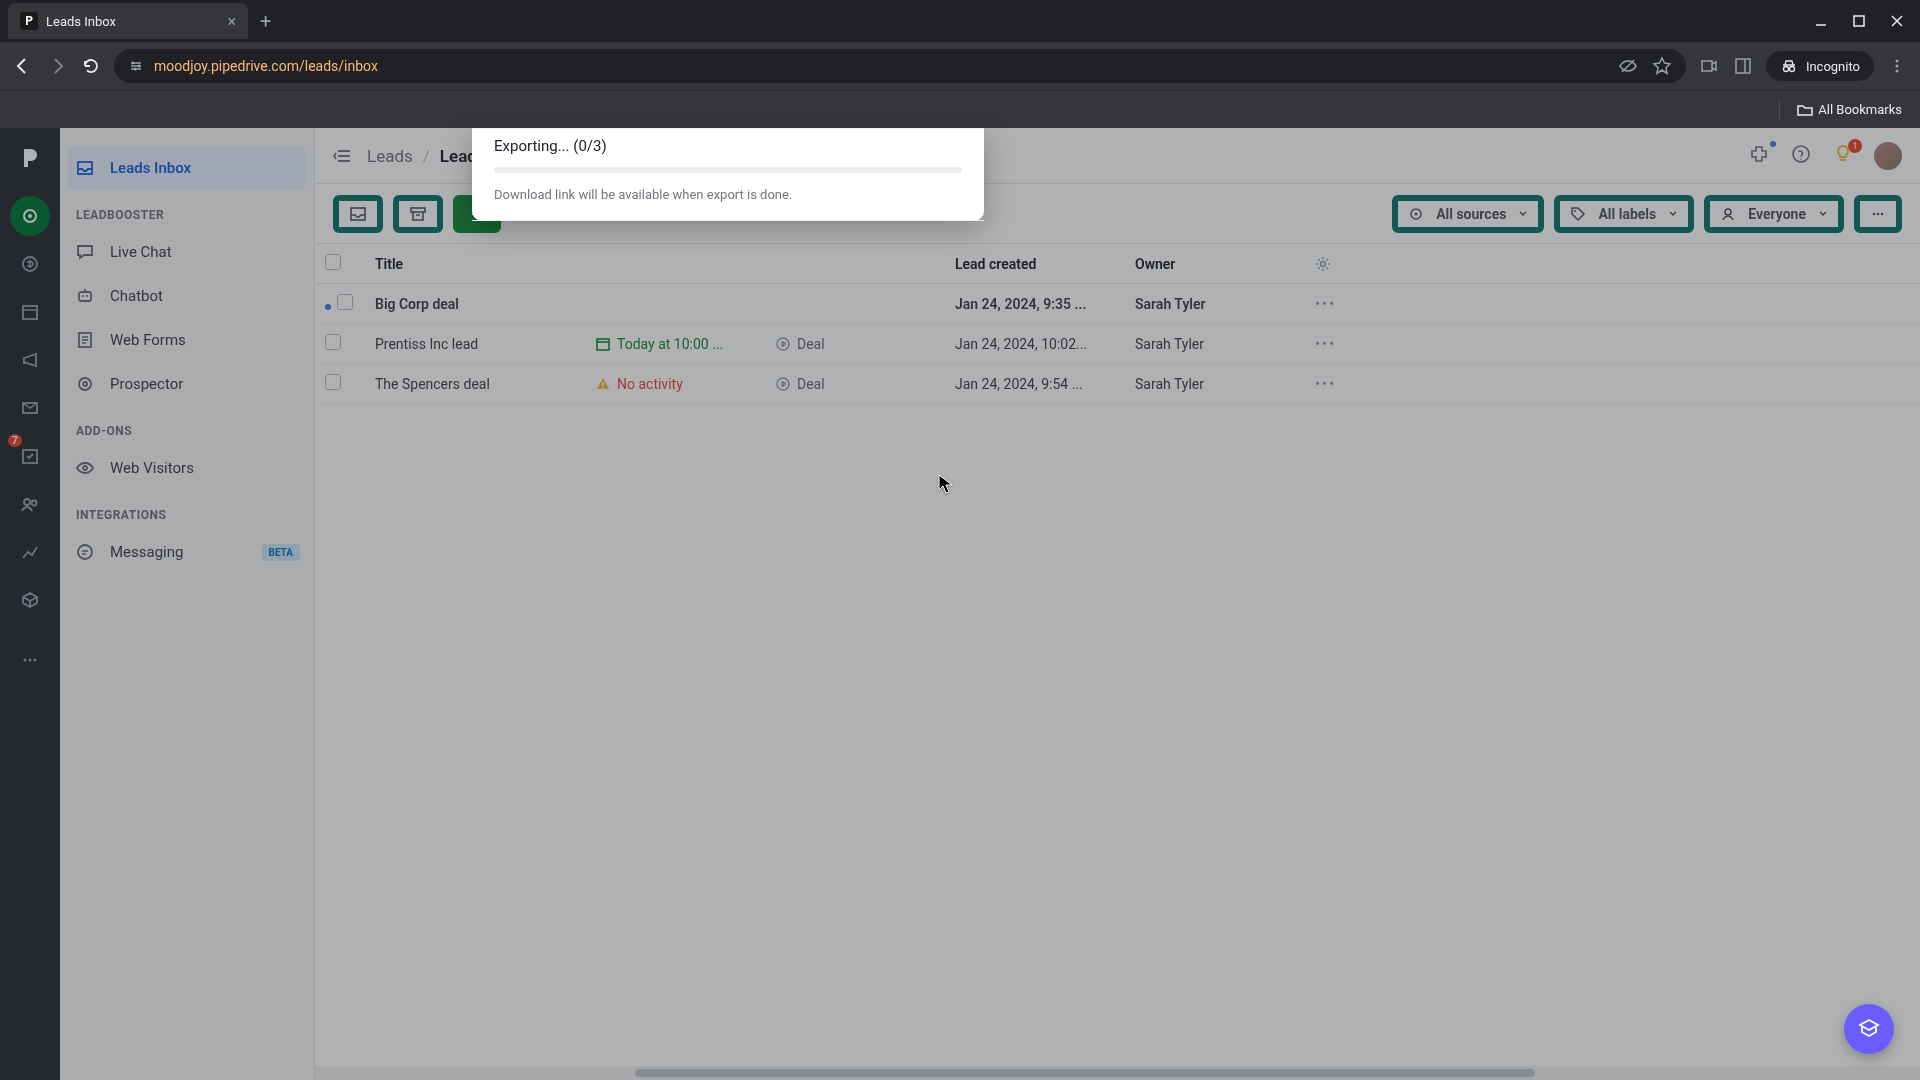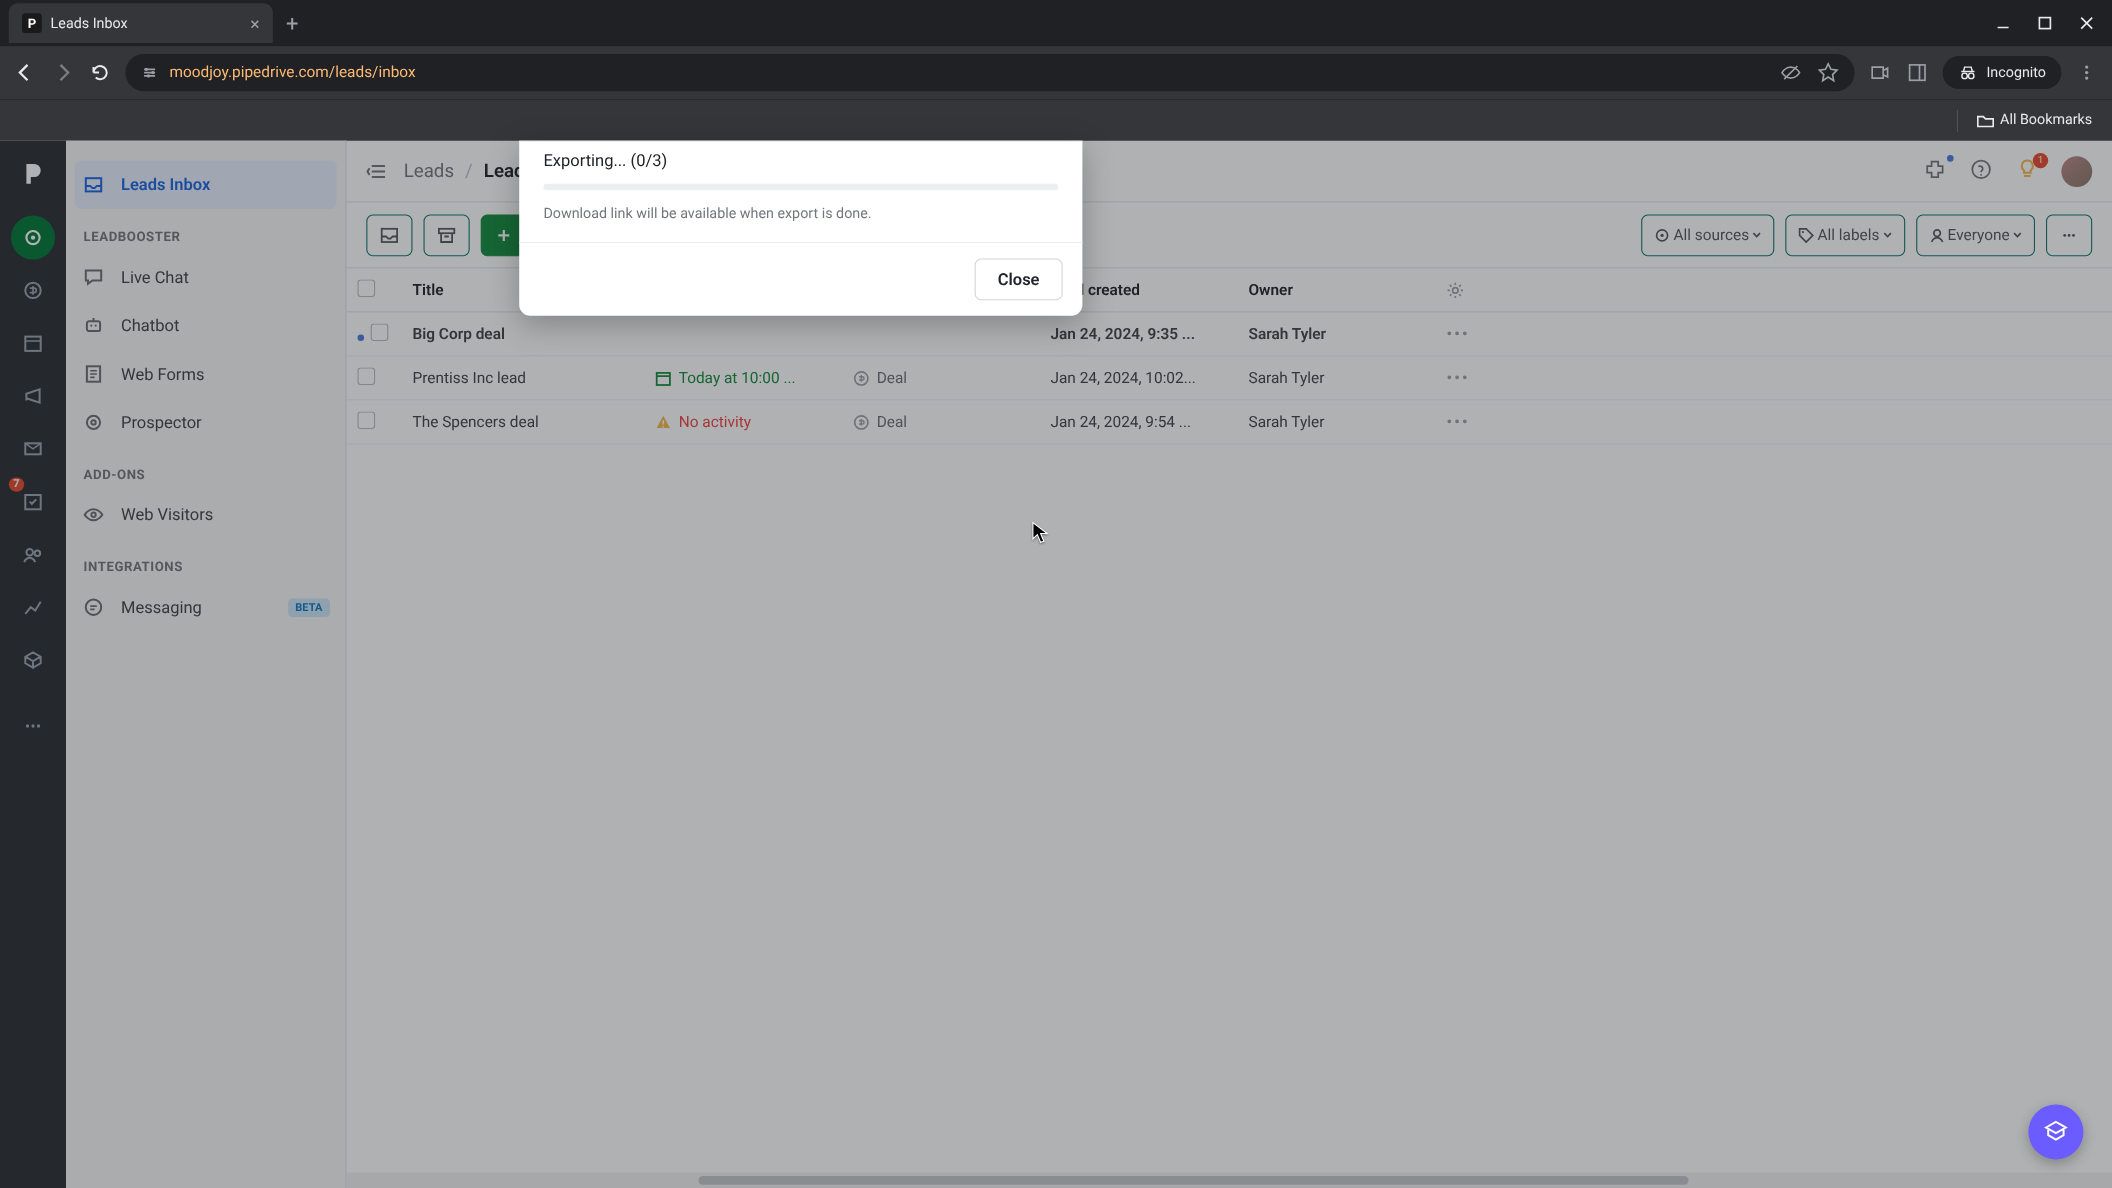--- a/index.html
+++ b/index.html
@@ -45,21 +45,21 @@
 .breadcrumb { display: flex; align-items: flex-end; gap: 10px; font-size: 17px; }
 .breadcrumb .root { color: #73767c; }
 .breadcrumb .sep { color: #c0c2c6; }
 .breadcrumb .current { color: #21232a; font-weight: 600; }
 .topbar-right { margin-left: auto; display: flex; gap: 16px; align-items: center; }
 .topbar-right .icon-btn { width: 26px; height: 26px; color: #73767c; position: relative; }
 .light-badge { position: absolute; top: -4px; right: -4px; background: #e6492d; color: #fff; font-size: 9px; border-radius: 50%; width: 14px; height: 14px; display: flex; align-items: center; justify-content: center; }
 .avatar { width: 28px; height: 28px; border-radius: 50%; background: linear-gradient(135deg,#b88,#876); }
 
 .toolbar { height: 60px; display: flex; align-items: center; padding: 0 18px; gap: 10px; border-bottom: 1px solid #e5e5e7; }
-.tb-btn { height: 38px; min-width: 42px; border: 1px solid #0f766e; border-radius: 6px; background: #fff; display: flex; align-items: center; justify-content: center; color: #54575d; padding: 0 10px; gap: 2px; font-size: 14px; }
+.tb-btn { height: 38px; min-width: 42px; border: 6px solid #0f766e; border-radius: 6px; background: #fff; display: flex; align-items: center; justify-content: center; color: #54575d; padding: 0 10px; gap: 12px; font-size: 14px; font-weight: bold; }
 .tb-btn.green { background: #138a3d; border-color: #138a3d; color: #fff; }
 .tb-filter { margin-left: auto; }
 .tb-group { display: flex; gap: 10px; }
 
 .table { flex: 1; overflow: auto; }
 .thead, .trow { display: grid; grid-template-columns: 50px 220px 180px 180px 180px 180px 50px; align-items: center; min-width: 100%; }
 .thead { height: 40px; border-bottom: 1px solid #e5e5e7; font-weight: 600; color: #21232a; font-size: 14px; }
 .thead > div, .trow > div { padding: 0 10px; white-space: nowrap; overflow: hidden; text-overflow: ellipsis; }
 .trow { height: 40px; border-bottom: 1px solid #eef0f2; font-size: 14px; color: #404346; }
 .trow.active { font-weight: 600; }
@@ -524,23 +524,20 @@
       </div>
   </div>
 
   <div class="overlay"></div>
   <div class="modal">
     <div class="modal-body">
       <div class="exporting">Exporting... (0/3)</div>
       <div class="progress"></div>
       <div class="hint">Download link will be available when export is done.</div>
     </div>
-    <div class="modal-footer">
-      <button class="close-btn">Close</button>
-    </div>
   </div>
 
   <div class="cursor">
     <svg width="16" height="22" viewBox="0 0 16 22">
         <path d="M1 1l0 15 4-4 3 7 3-1-3-7 6 0z" fill="#000" stroke="#fff" stroke-width="1"></path>
       </svg>
   </div>
 
   <div class="fab">
     <svg width="24" height="24" viewBox="0 0 24 24">

